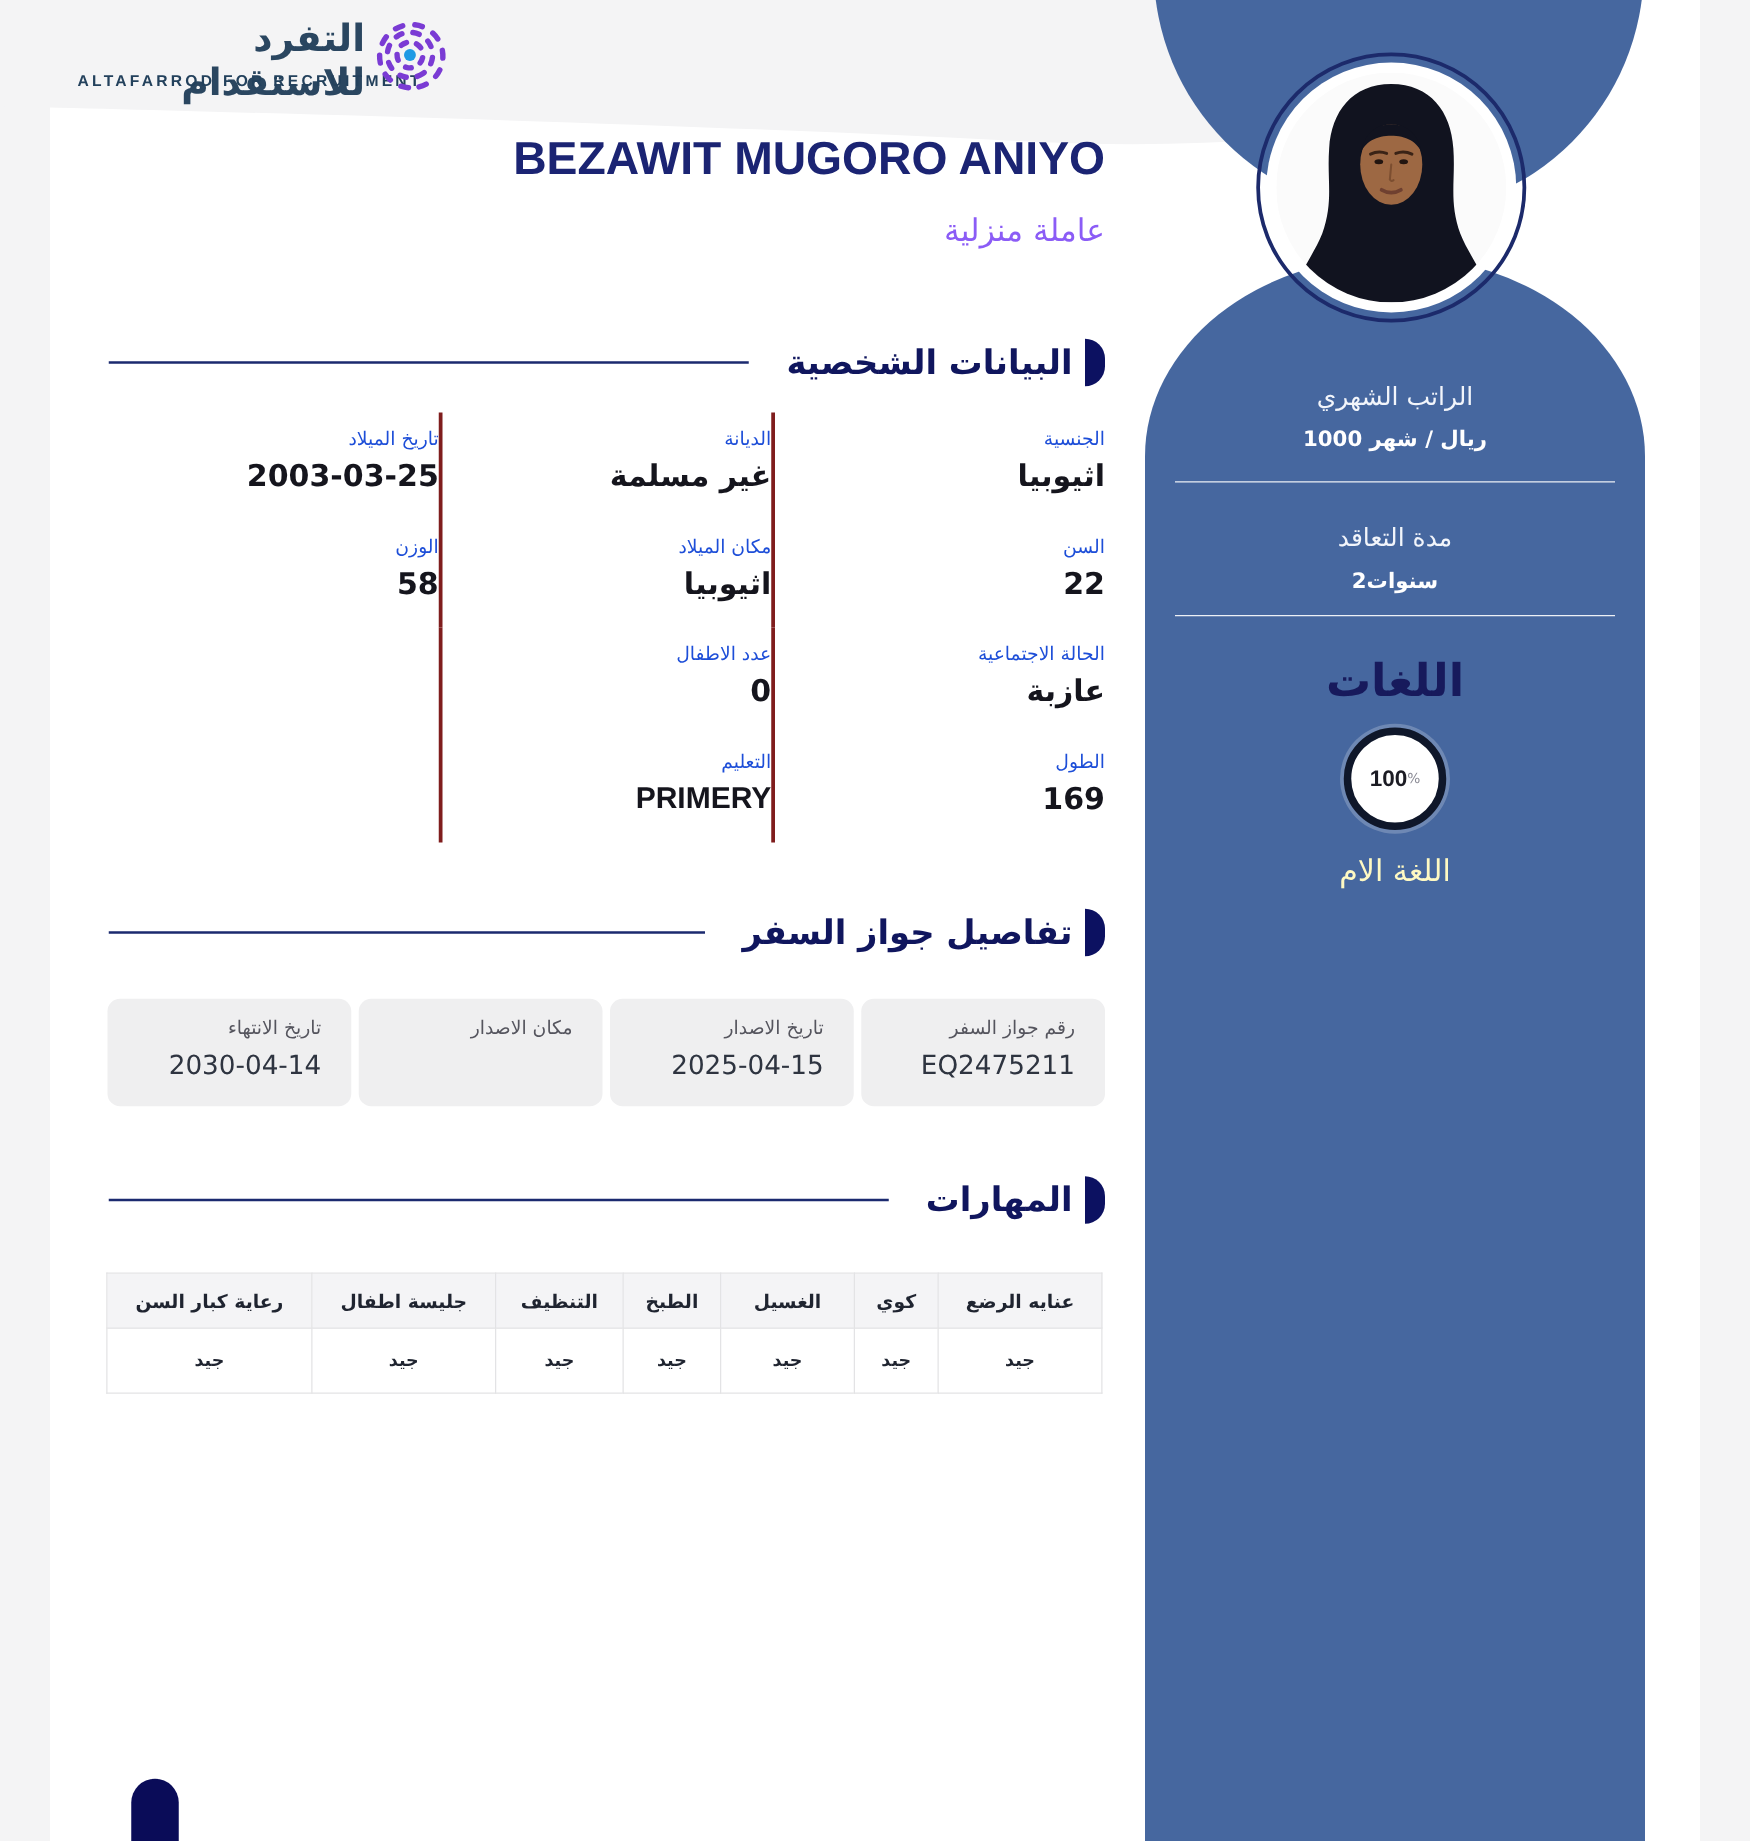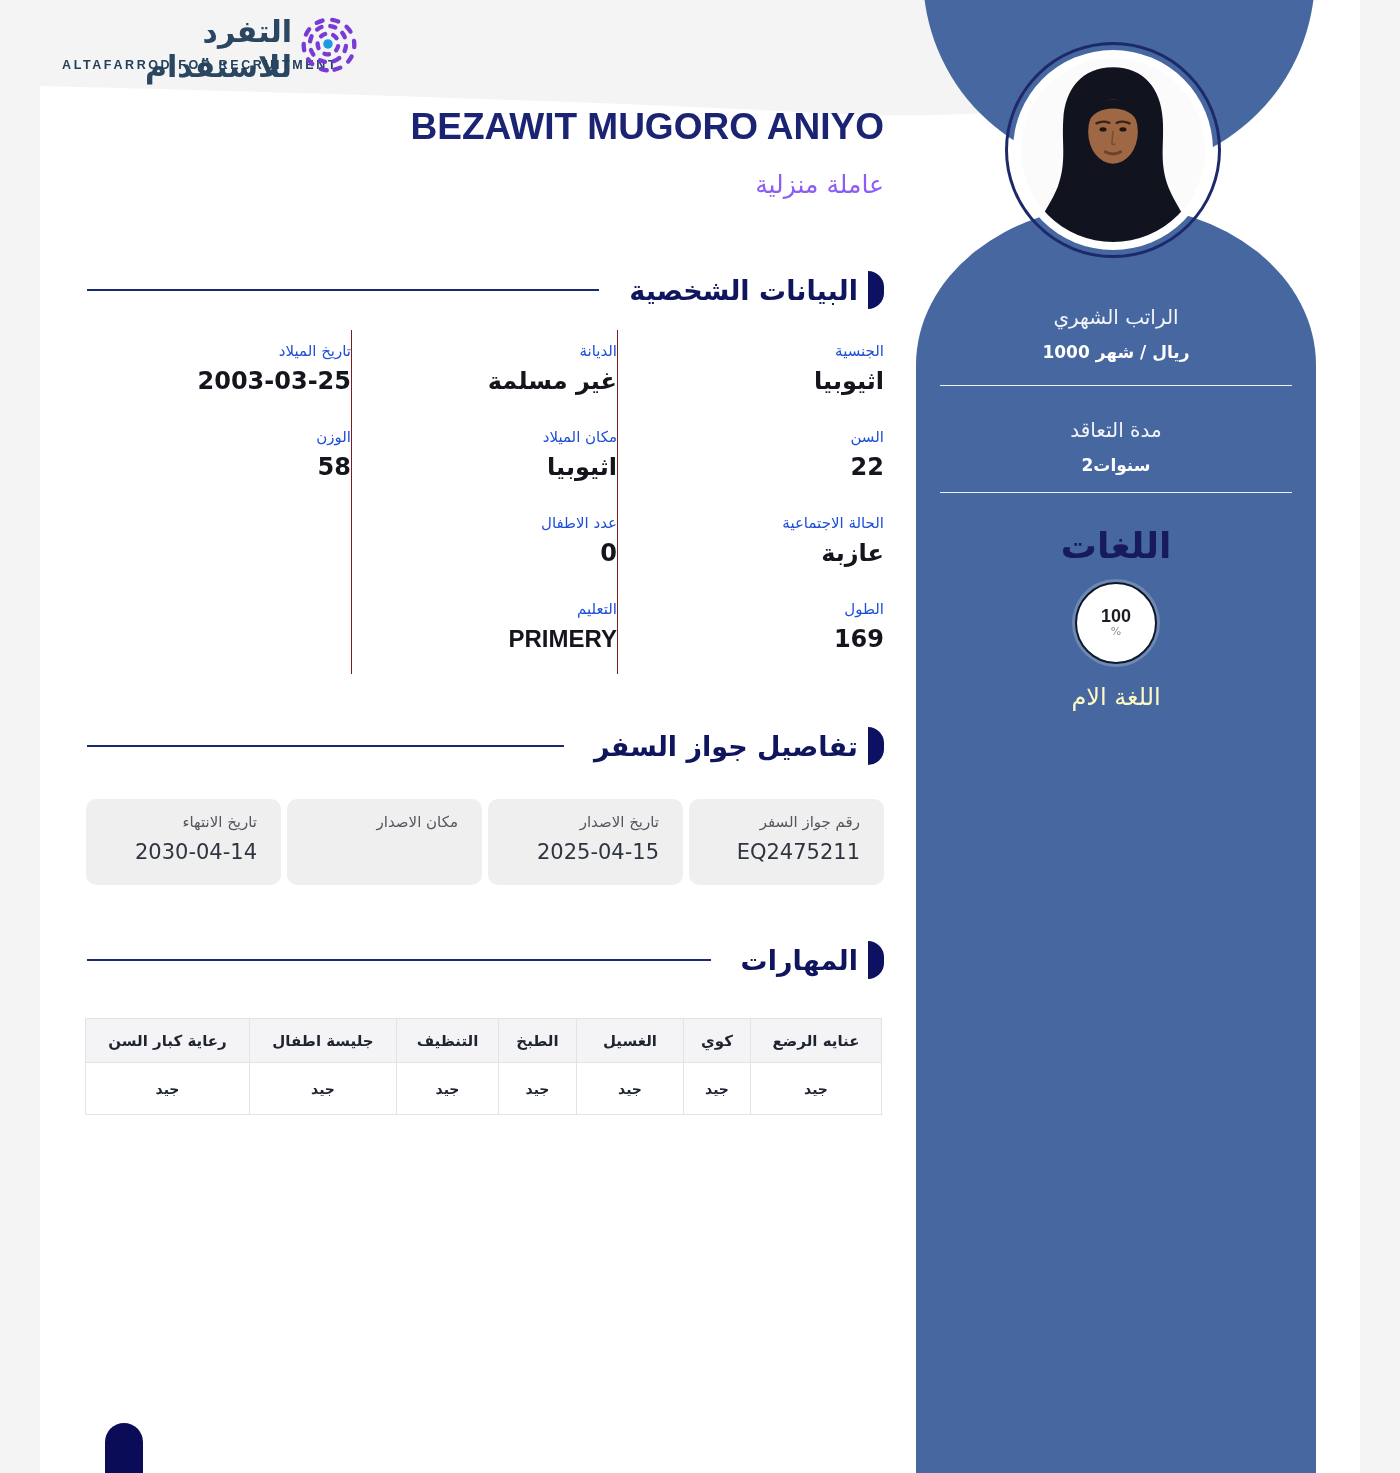--- a/index.html
+++ b/index.html
@@ -30,21 +30,21 @@
                   display:flex; direction:rtl; align-items:center; }
   .half-disc { width:16px; height:38px; background:#0c1161; border-radius:19px 0 0 19px;
                transform:scaleX(-1); flex:0 0 auto; }
   .section-title { font-size:27px; font-weight:700; color:#10165e; margin-right:10px; white-space:nowrap; }
   .section-line { flex:1 1 auto; height:2px; background:#1b2a6f; margin-right:30px; margin-left:2px; }
 
   
   .pgrid { position:absolute; left:85px; top:330px; width:799px; direction:rtl;
            display:grid; grid-template-columns:267px 266px 266px; }
   .pcell { height:86px; padding-top:12px; text-align:right; }
-  .pcell:nth-child(3n+1), .pcell:nth-child(3n+2) { border-left:1px solid #7f1d1d; }
+  .pcell:nth-child(3n+1), .pcell:nth-child(3n+2) { border-left:3px solid #7f1d1d; }
   .pcell:nth-child(3n+2), .pcell:nth-child(3n) { padding-left:34px; }
   .plabel { font-size:15px; color:#1d4ed8; margin-bottom:7px; }
   .pvalue { font-size:24px; font-weight:700; color:#15151d; }
 
   
   .cards { position:absolute; left:85px; top:799px; width:799px; direction:rtl;
            display:flex; gap:6px; }
   .card { width:195px; height:86px; background:#efeff0; border-radius:10px; padding:14px 24px 0 12px;
           text-align:right; }
   .clabel { font-size:15px; color:#55555e; margin-bottom:9px; }
@@ -69,23 +69,23 @@
                  border-radius:50%; background:#ffffff; }
   .photo { position:absolute; left:1021px; top:58px; width:184px; height:184px;
            border-radius:50%; overflow:hidden; }
 
   .side-item { position:absolute; left:0; width:400px; text-align:center; direction:rtl; }
   .s-label { font-size:20px; color:#f2f5fb; }
   .s-value { font-size:17px; font-weight:700; color:#ffffff; direction:ltr; }
   .s-divider { position:absolute; left:24px; width:352px; height:1px; background:rgba(255,255,255,0.9); }
   .lang-title { font-size:36px; font-weight:700; color:#171a5c; }
   .lang-circle { position:absolute; left:159px; width:82px; height:82px; border-radius:50%;
-                 background:#ffffff; border:2px solid #0f172a;
+                 background:#ffffff; border:6px solid #0f172a;
                  box-shadow:0 0 0 3px rgba(255,255,255,0.22);
-                 display:flex; flex-direction:column; align-items:center; justify-content:center; }
+                 display:flex; flex-direction:row; align-items:center; justify-content:center; }
   .lang-pct  { font-family:"Liberation Sans","DejaVu Sans",sans-serif; font-size:18px; font-weight:700; color:#1c1c24; line-height:1; }
   .lang-sign { font-size:11px; color:#8b8b95; line-height:1.2; }
   .lang-name { font-size:24px; font-weight:500; color:#fef9c3; }
 
   .bottom-pill { position:absolute; left:105px; top:1423px; width:38px; height:50px;
                  background:#0a0c58; border-radius:19px 19px 0 0; }
 </style>
 </head>
 <body>
 

